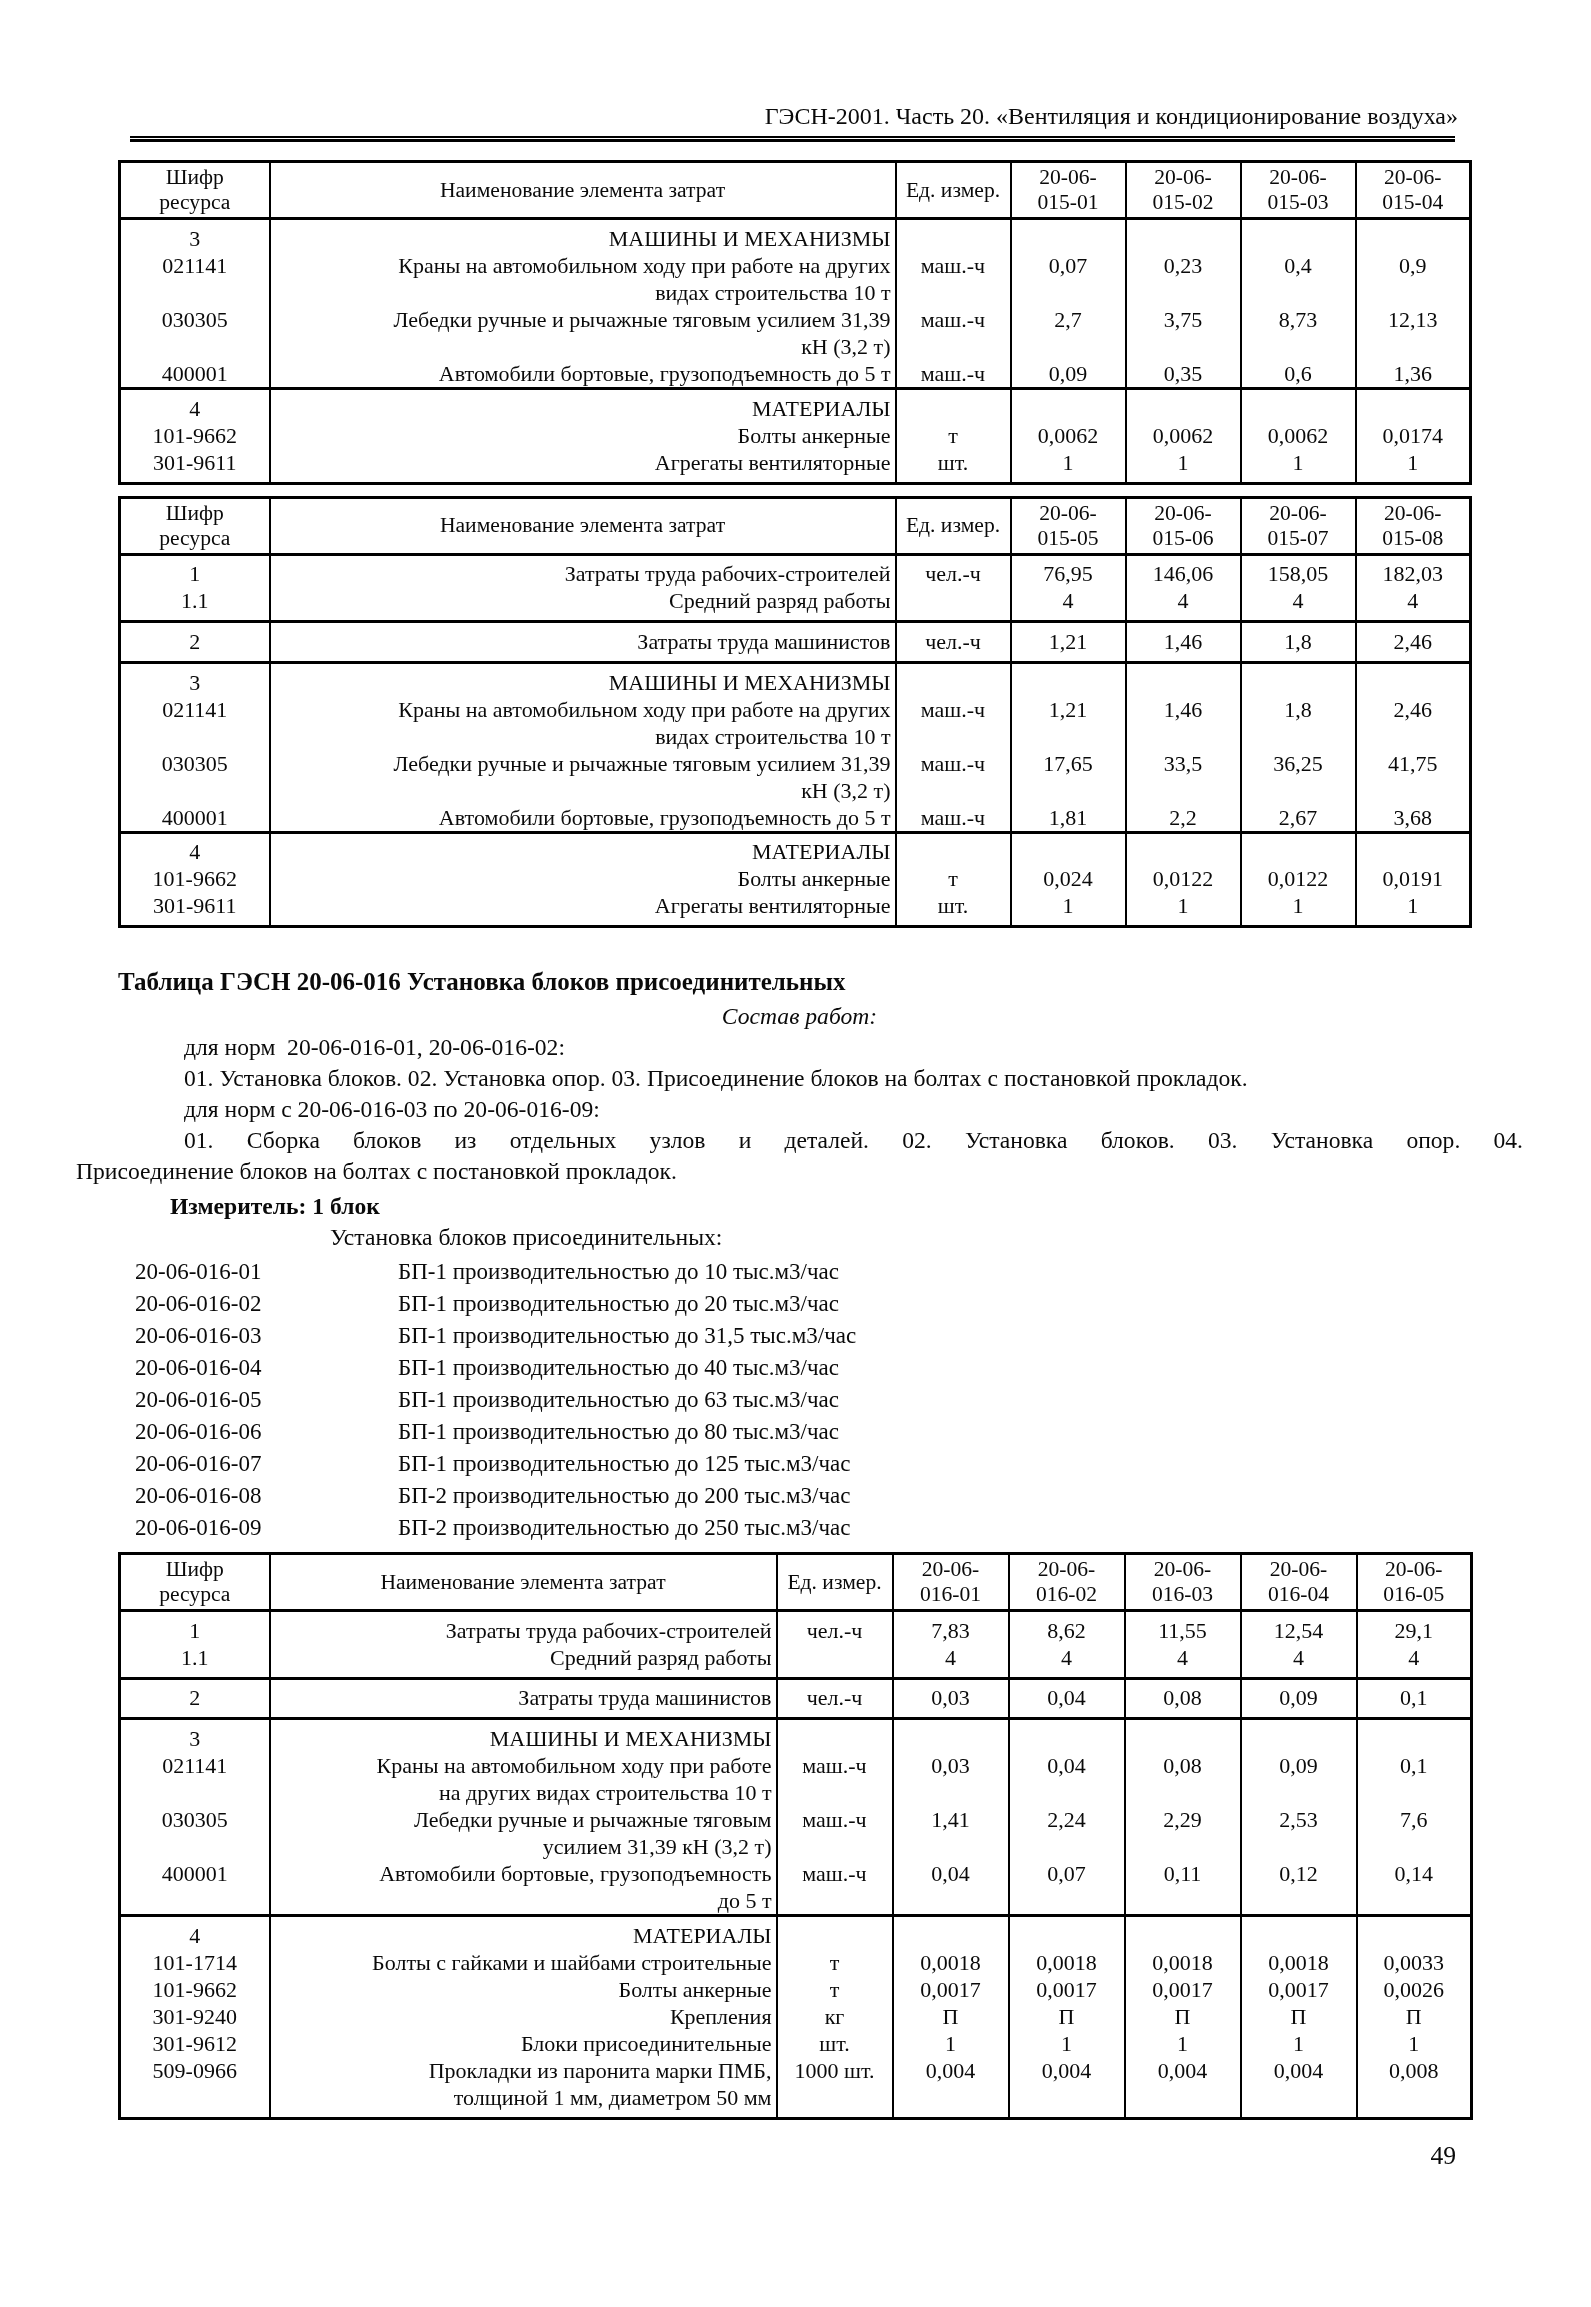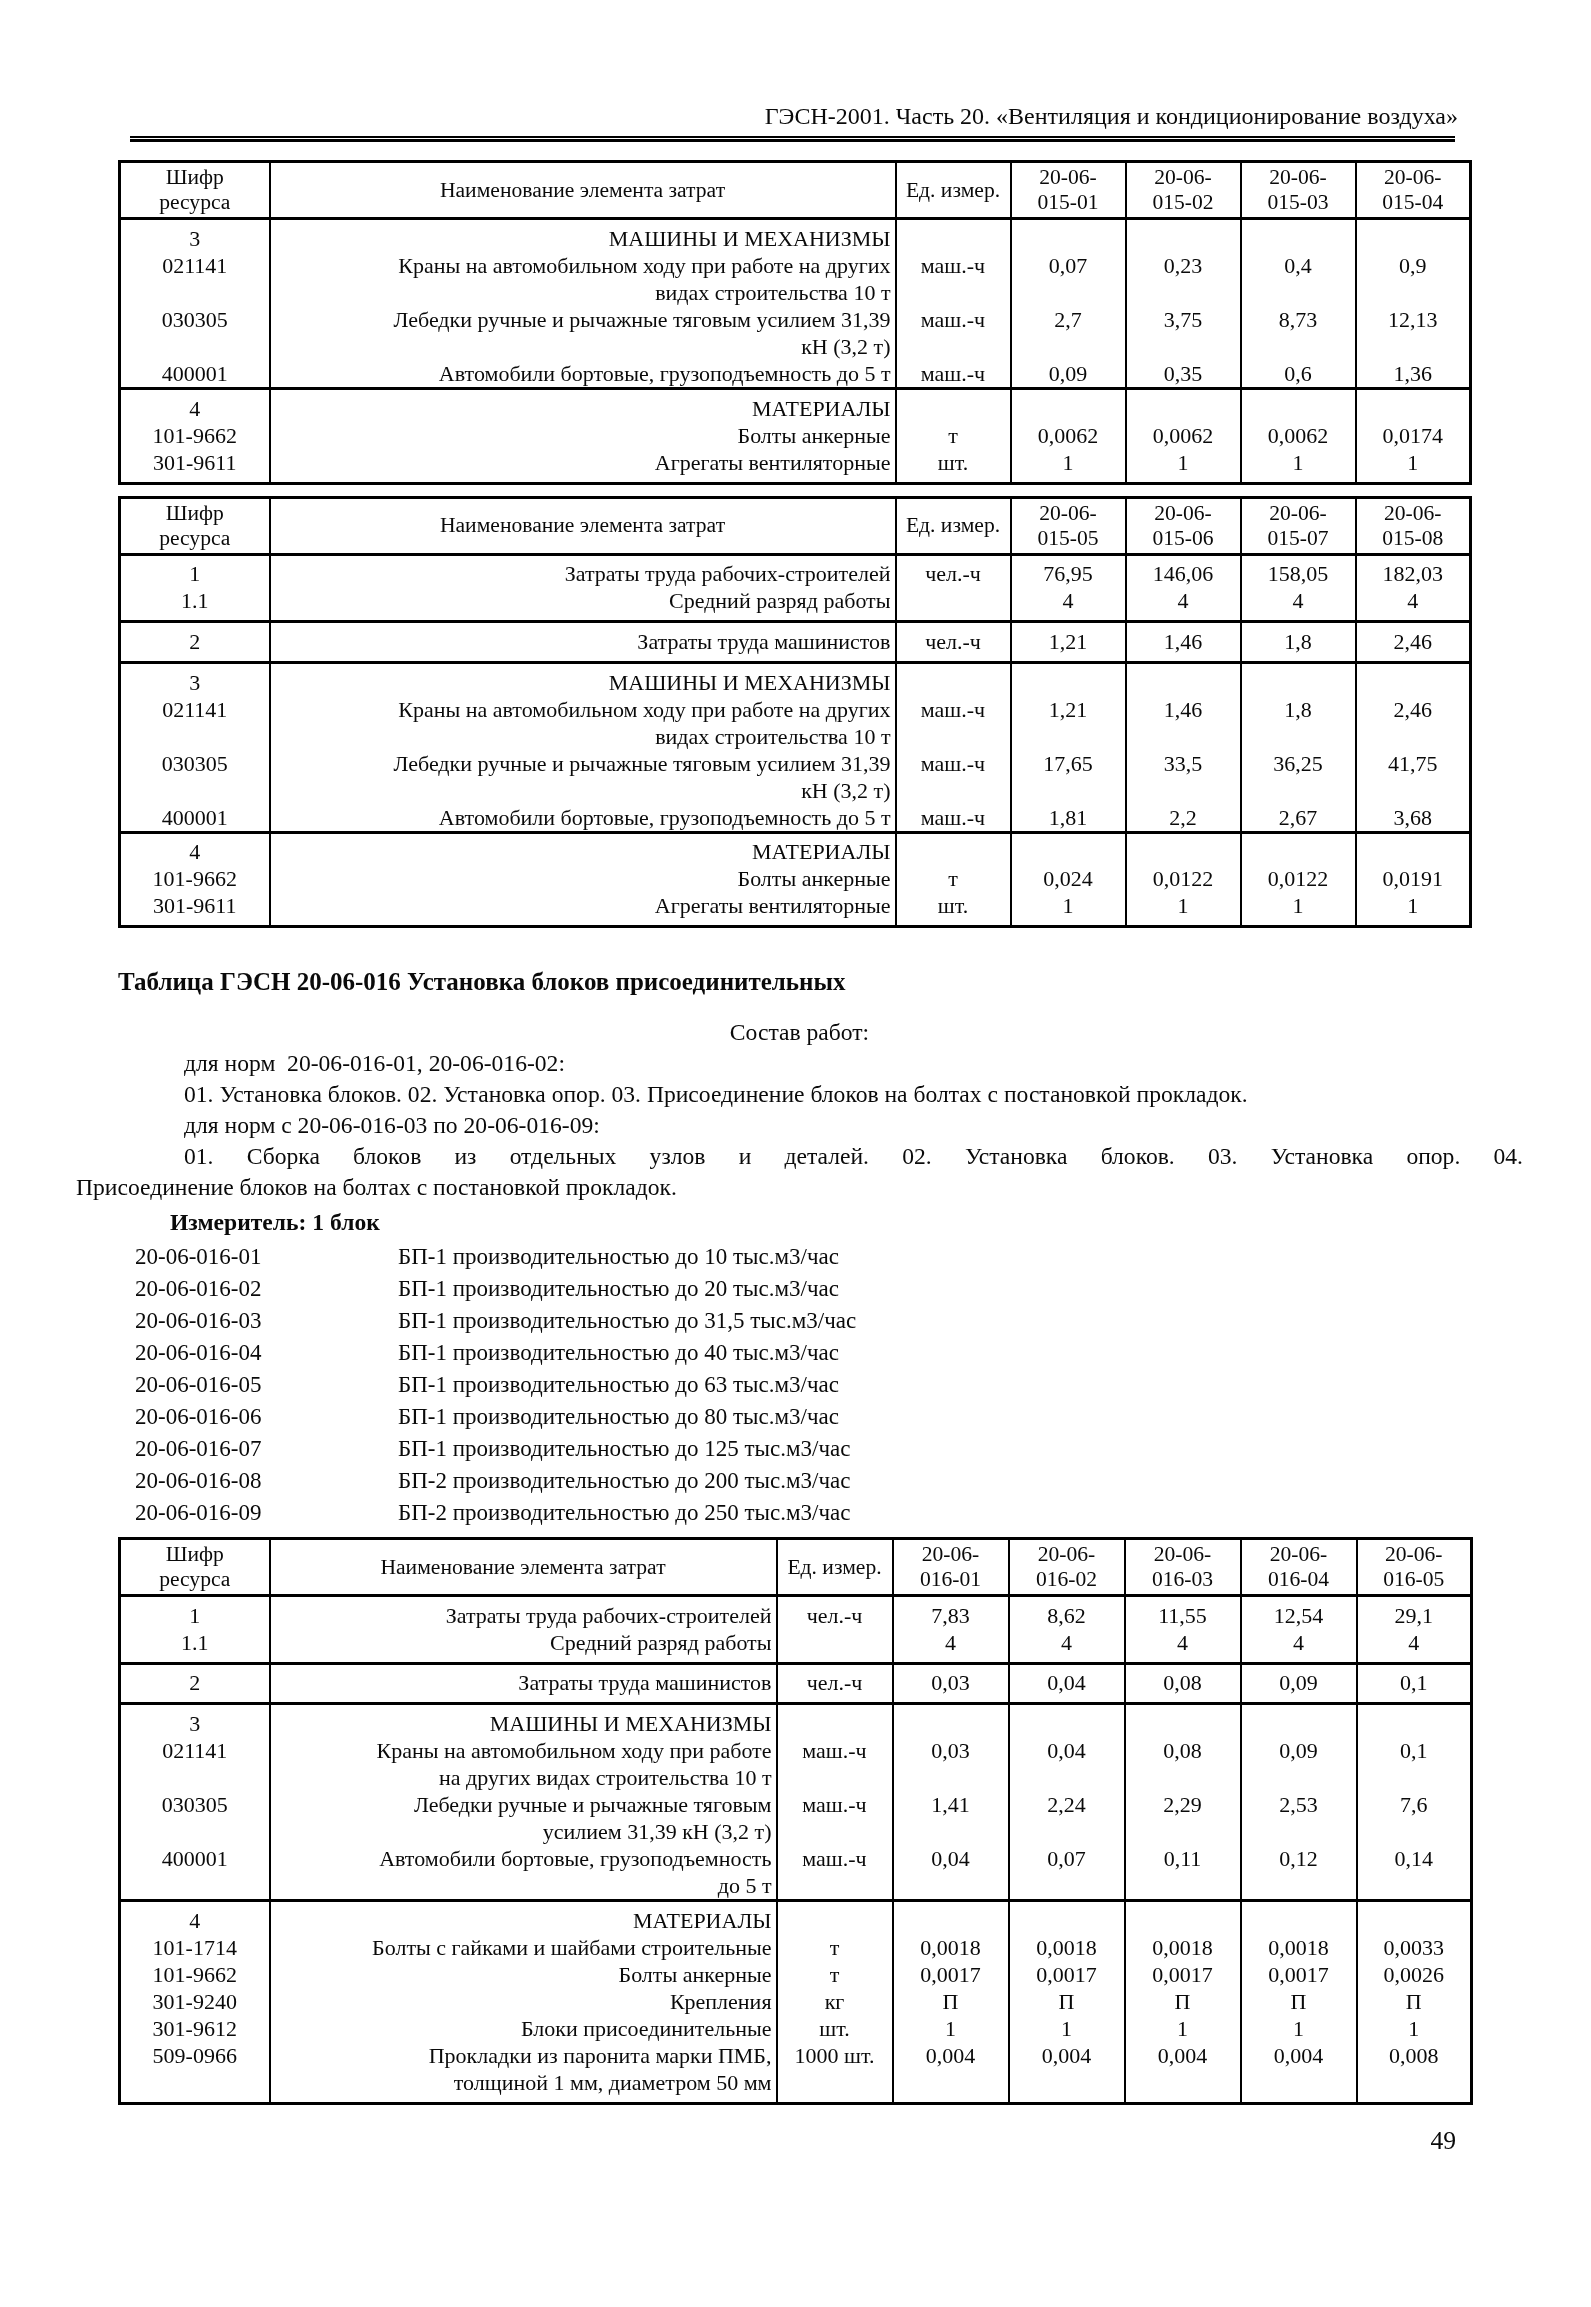--- a/index.html
+++ b/index.html
@@ -45,22 +45,22 @@
 
   .t1 { margin-top:18px; }
   .t2 { margin-top:10.8px; }
   .t3 { margin-top:8px; }
 
   .tbl-heading {
     margin:38px 0 0 42px;
     font-size:25px; font-weight:bold; line-height:31px;
   }
   .scope-title {
-    margin-top:20px; text-align:center;
-    font-size:23.6px; line-height:31px;
+    margin-top:4px; text-align:center;
+    font-style:italic; font-size:23.6px; line-height:31px;
   }
   .para { font-size:23.6px; line-height:31px; white-space:pre-wrap; }
   .para.ind { padding-left:108px; }
   .just1 {
     text-indent:108px; text-align:justify; text-align-last:justify;
     white-space:normal;
   }
   .meter { margin:4px 0 0 94px; font-size:23.6px; line-height:31px; font-weight:bold; }
   .list-intro { margin-left:254px; font-size:23.6px; line-height:31px; }
   .norm-list { margin:2.7px 0 0 59px; font-size:23px; }
@@ -293,20 +293,21 @@
     </table>
 
   <div class="tbl-heading">Таблица ГЭСН 20-06-016 Установка блоков присоединительных</div>
   <div class="scope-title">Состав работ:</div>
   <div class="para ind">для норм  20-06-016-01, 20-06-016-02:</div>
   <div class="para ind">01. Установка блоков. 02. Установка опор. 03. Присоединение блоков на болтах с постановкой прокладок.</div>
   <div class="para ind">для норм с 20-06-016-03 по 20-06-016-09:</div>
   <div class="para just1">01. Сборка блоков из отдельных узлов и деталей. 02. Установка блоков. 03. Установка опор. 04.</div>
   <div class="para">Присоединение блоков на болтах с постановкой прокладок.</div>
   <div class="meter">Измеритель: 1 блок</div>
+  <div class="list-intro">Установка блоков присоединительных:</div>
 
   <div class="norm-list">
     <div class="norm-item">
       <span>20-06-016-01</span>
       <span>БП-1 производительностью до 10 тыс.м3/час</span>
     </div>
     <div class="norm-item">
       <span>20-06-016-02</span>
       <span>БП-1 производительностью до 20 тыс.м3/час</span>
     </div>

